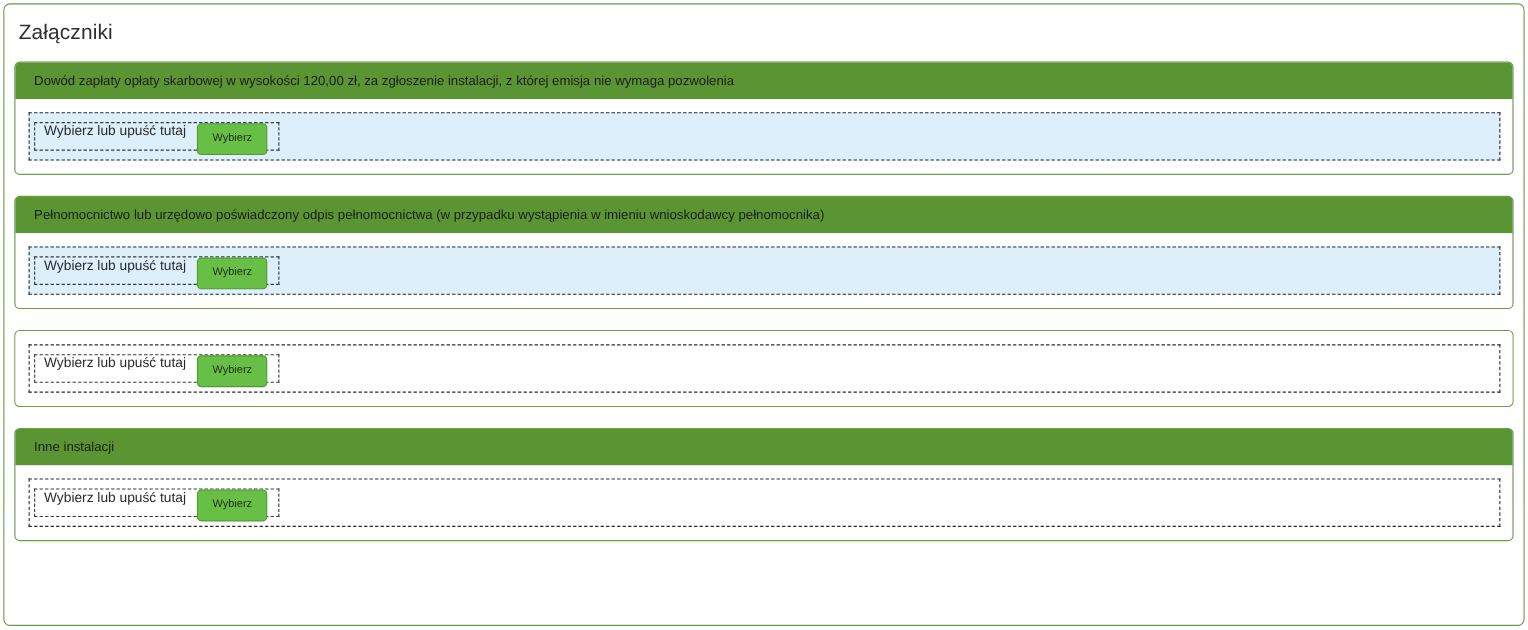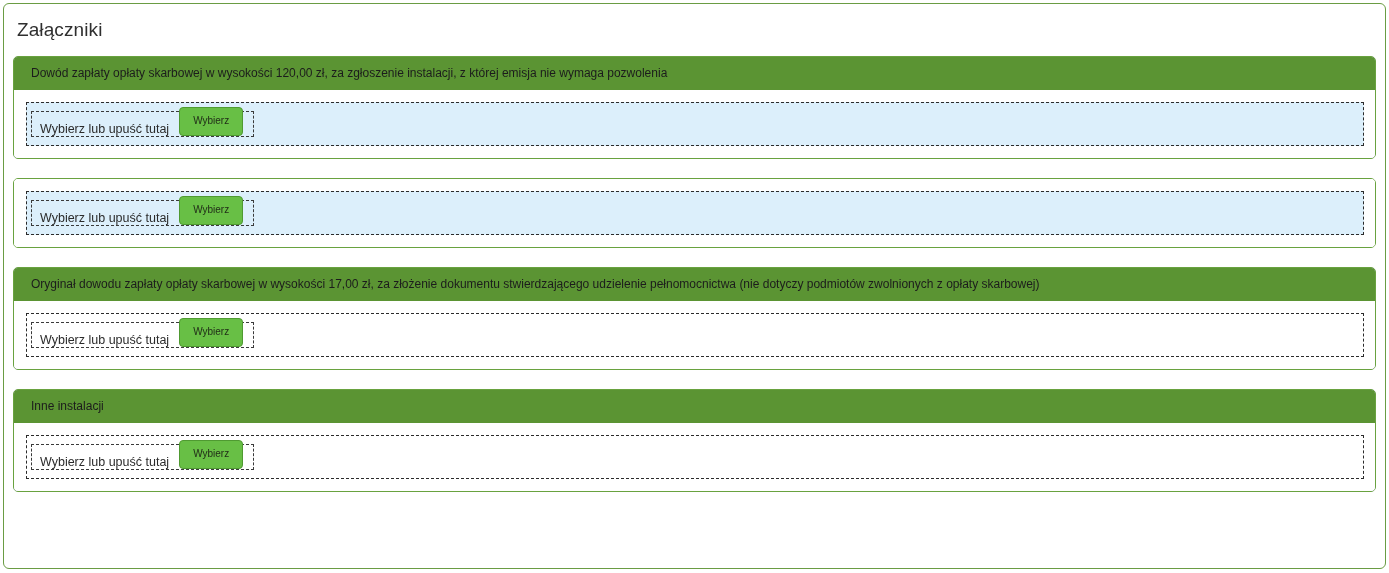--- a/index.html
+++ b/index.html
@@ -90,21 +90,21 @@
     background: #ffffff;
   }
 
   
   .drop-inner {
     box-sizing: border-box;
     border: 1px dashed #3a3a3a;
     border-left-width: 1px;
     height: 26px;
     display: flex;
-    align-items: flex-end;
+    align-items: flex-start;
     margin: 0 0 0 4px;
     padding: 0 10px 0 8px;
     background: transparent;
   }
 
   .drop-hint {
     font-size: 12.5px;
     color: #2b2b2b;
     white-space: nowrap;
     padding-right: 10px;
@@ -139,32 +139,32 @@
           <div class="dropzone">
             <div class="drop-inner">
               <span class="drop-hint">Wybierz lub upuść tutaj</span>
               <button class="choose-btn">Wybierz</button>
             </div>
           </div>
         </div>
       </div>
 
       <div class="card">
+        <div class="card-header">Pełnomocnictwo lub urzędowo poświadczony odpis pełnomocnictwa (w przypadku wystąpienia w imieniu wnioskodawcy pełnomocnika)</div>
         <div class="card-body">
           <div class="dropzone">
             <div class="drop-inner">
               <span class="drop-hint">Wybierz lub upuść tutaj</span>
               <button class="choose-btn">Wybierz</button>
             </div>
           </div>
         </div>
       </div>
 
       <div class="card">
-        <div class="card-header">Oryginał dowodu zapłaty opłaty skarbowej w wysokości 17,00 zł, za złożenie dokumentu stwierdzającego udzielenie pełnomocnictwa (nie dotyczy podmiotów zwolnionych z opłaty skarbowej)</div>
         <div class="card-body">
           <div class="dropzone plain">
             <div class="drop-inner">
               <span class="drop-hint">Wybierz lub upuść tutaj</span>
               <button class="choose-btn">Wybierz</button>
             </div>
           </div>
         </div>
       </div>
 

